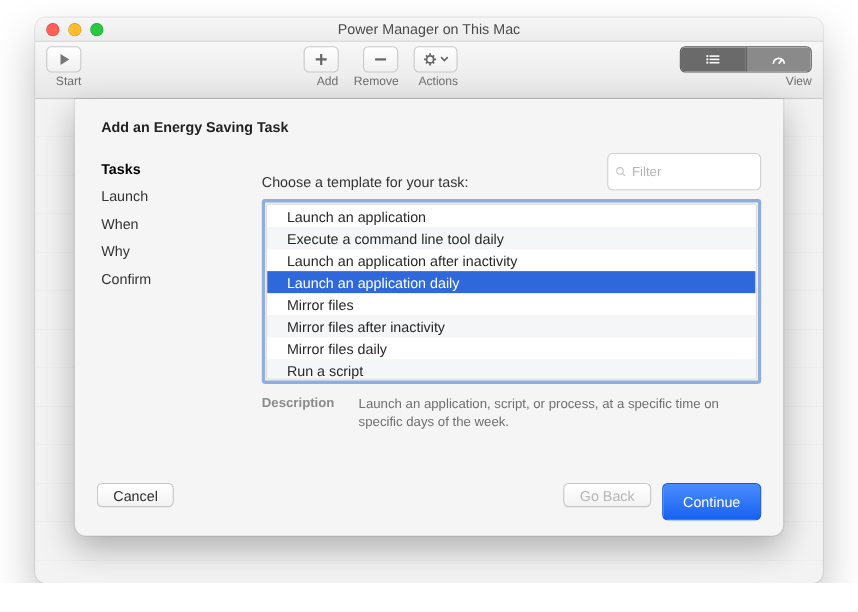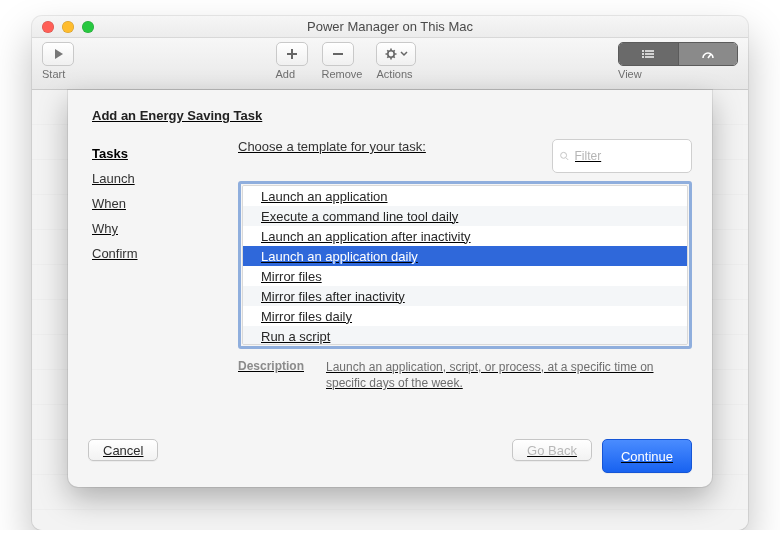--- a/index.html
+++ b/index.html
@@ -43,21 +43,21 @@
   }
   
   .toolbar {
     height: 52px;
     background: linear-gradient(#f7f7f7,#e7e7e7);
     border-bottom: 1px solid #c9c9c9;
     display: flex;
     align-items: flex-start;
     padding: 4px 10px 0;
   }
-  .tgroup { display:flex; flex-direction:column; align-items:flex-start; }
+  .tgroup { display:flex; flex-direction:column; align-items:flex-end; }
   .tgroup .lbl { font-size:11px; color:#6f6f6f; margin-top:2px;}
   .tb-btn {
     height: 24px;
     min-width: 32px;
     border-radius: 5px;
     background: linear-gradient(#ffffff,#f0f0f0);
     border: 1px solid #c9c9c9;
     display:flex; align-items:center; justify-content:center;
     color:#555;
     box-shadow: 0 1px 0 rgba(255,255,255,.6) inset;
@@ -87,21 +87,20 @@
   }
   .sheet {
     position: absolute;
     top: 0px;
     left: 36px;
     right: 36px;
     background: #f5f5f5;
     border-radius: 0 0 10px 10px;
     box-shadow: 0 12px 30px rgba(0,0,0,.28), 0 0 0 1px rgba(0,0,0,.08);
     padding: 18px 20px 14px;
-    text-decoration: underline;
   }
   .sheet h2 {
     font-size: 13px;
     font-weight: 700;
     color:#222;
     margin-bottom: 16px;
     padding-left: 4px;
   }
   .body {
     display:flex;
@@ -116,21 +115,21 @@
     color:#333;
     padding: 5px 4px;
     cursor: default;
   }
   .sidebar .step.active { font-weight:700; color:#000;}
   .main {
     flex:1;
   }
   .mainhead {
     display:flex;
-    align-items:flex-start;
+    align-items:flex-end;
     gap:0;
     margin-bottom: 8px;
   }
   .mainhead .prompt { flex:1; font-size:13px; color:#333;}
   .search {
     display:flex;
     align-items:center;
     height:34px;
     border:1px solid #cfcfcf;
     border-radius:5px;

